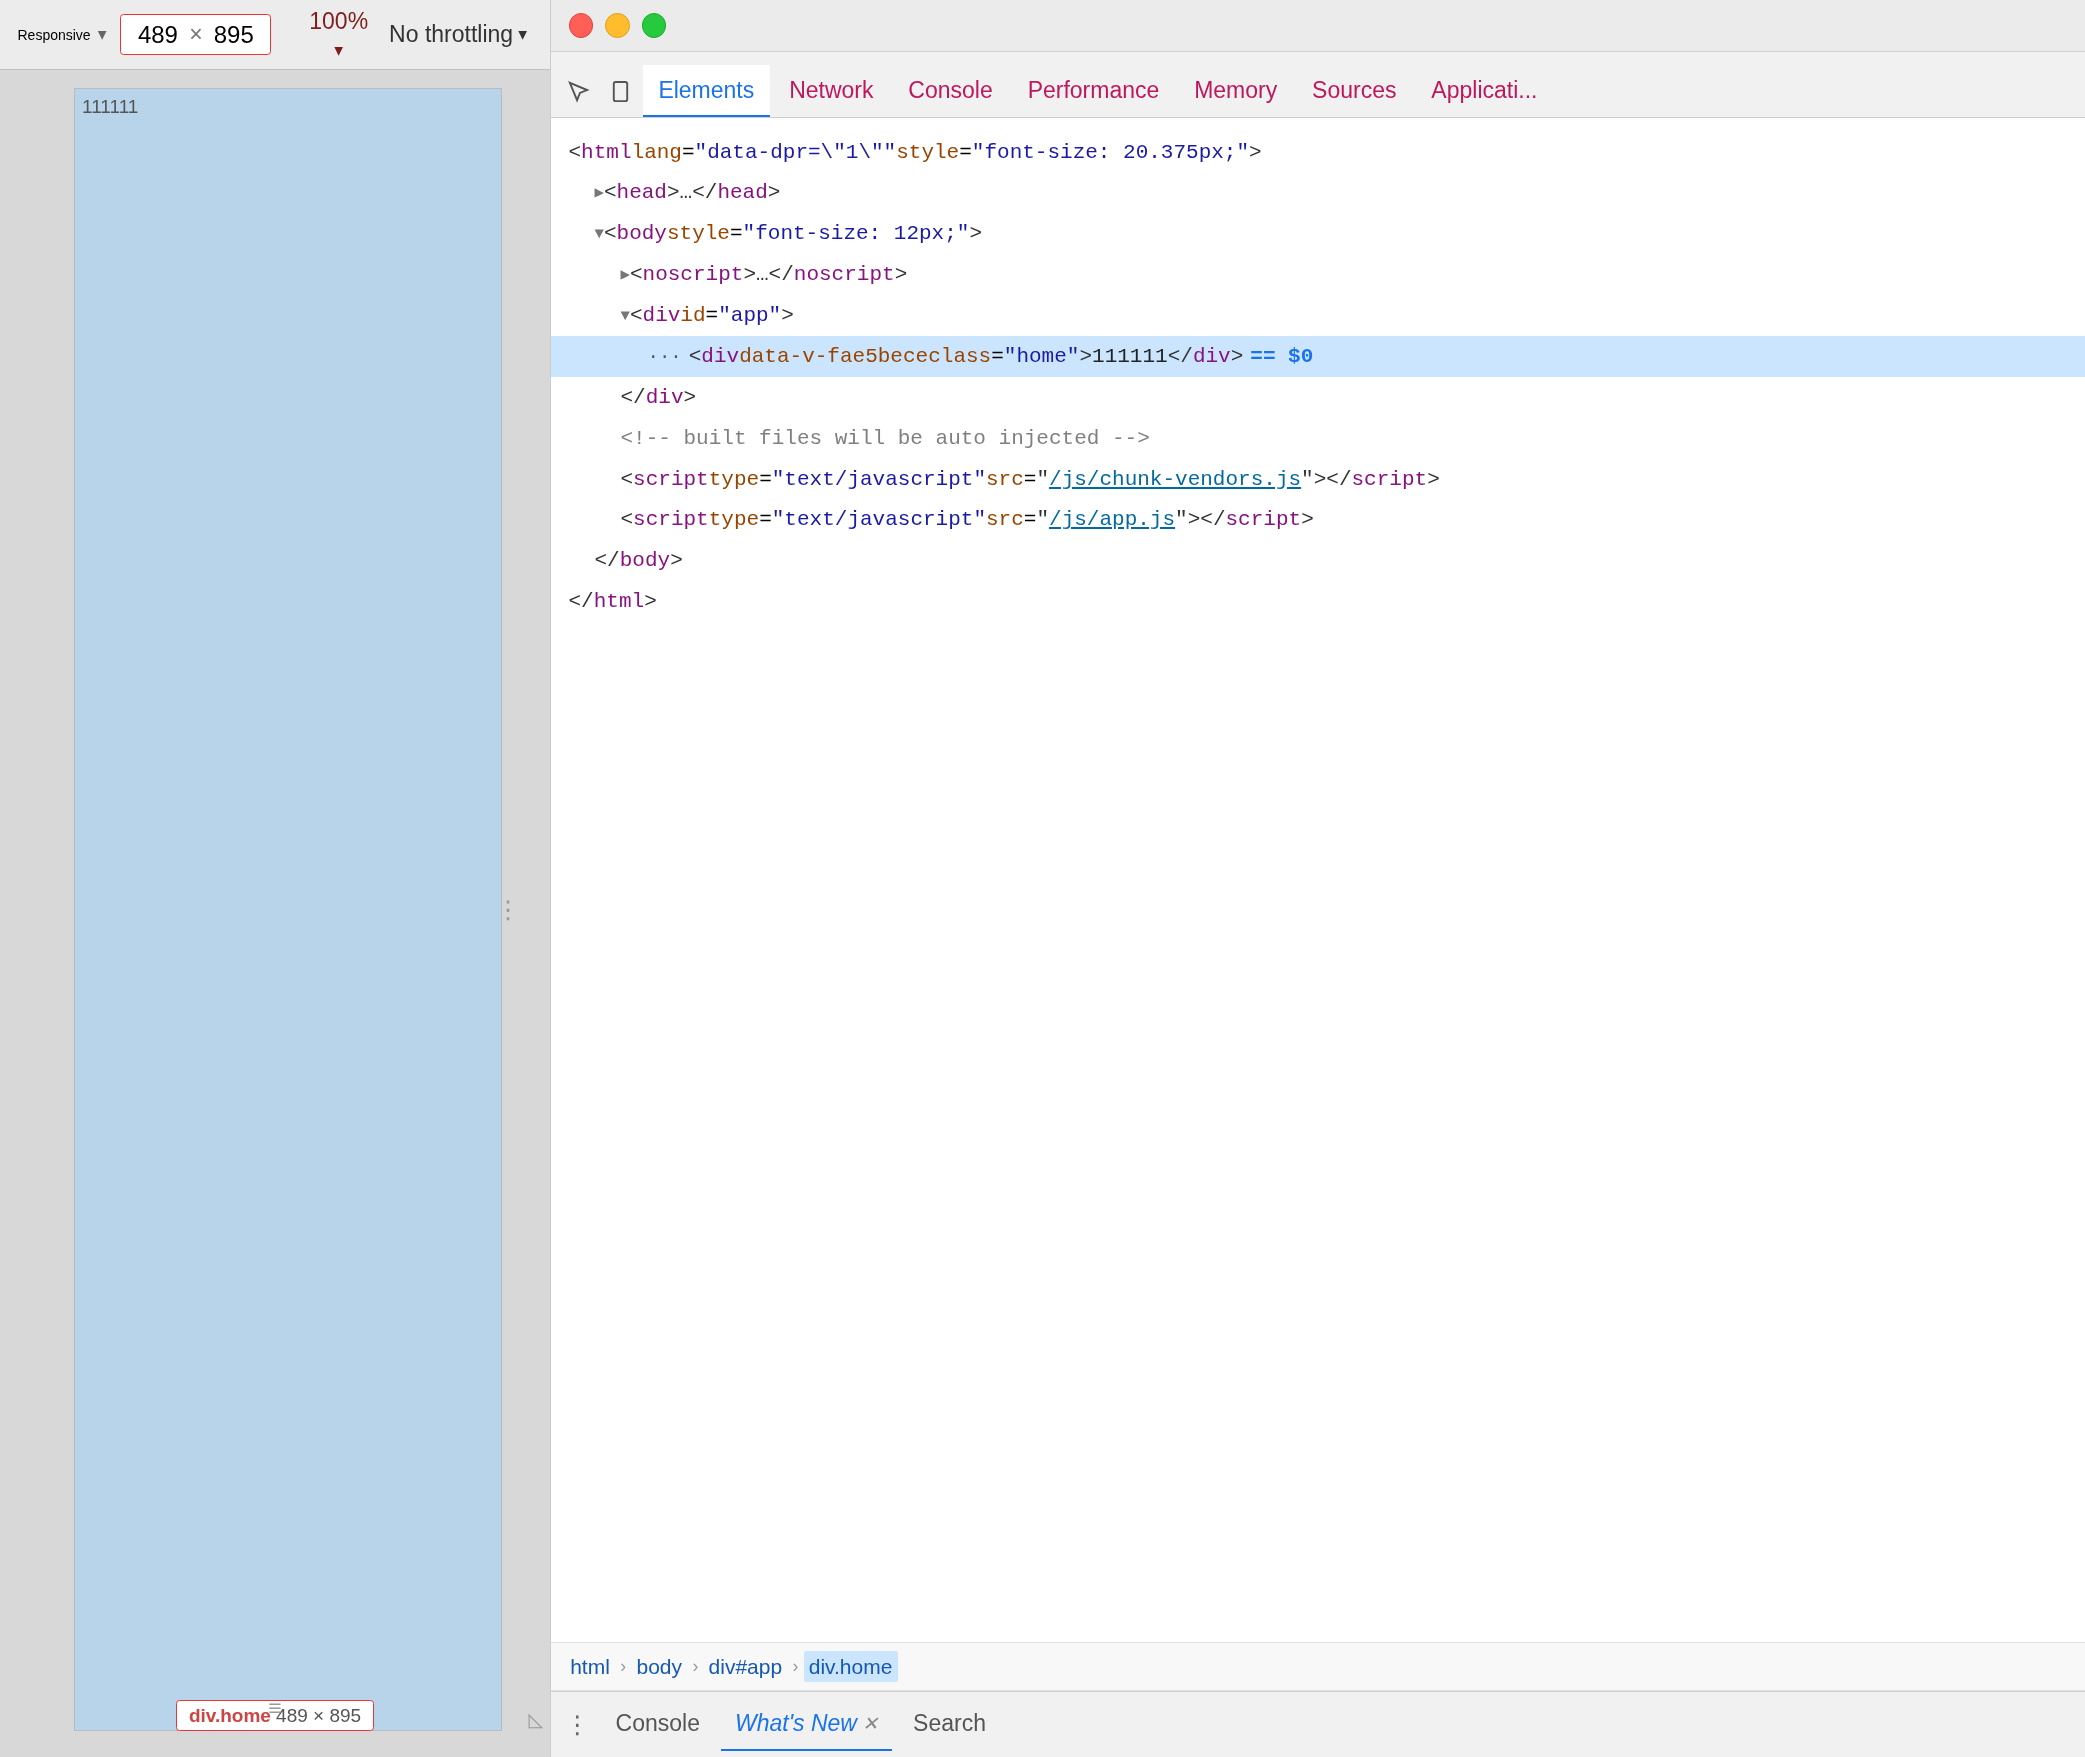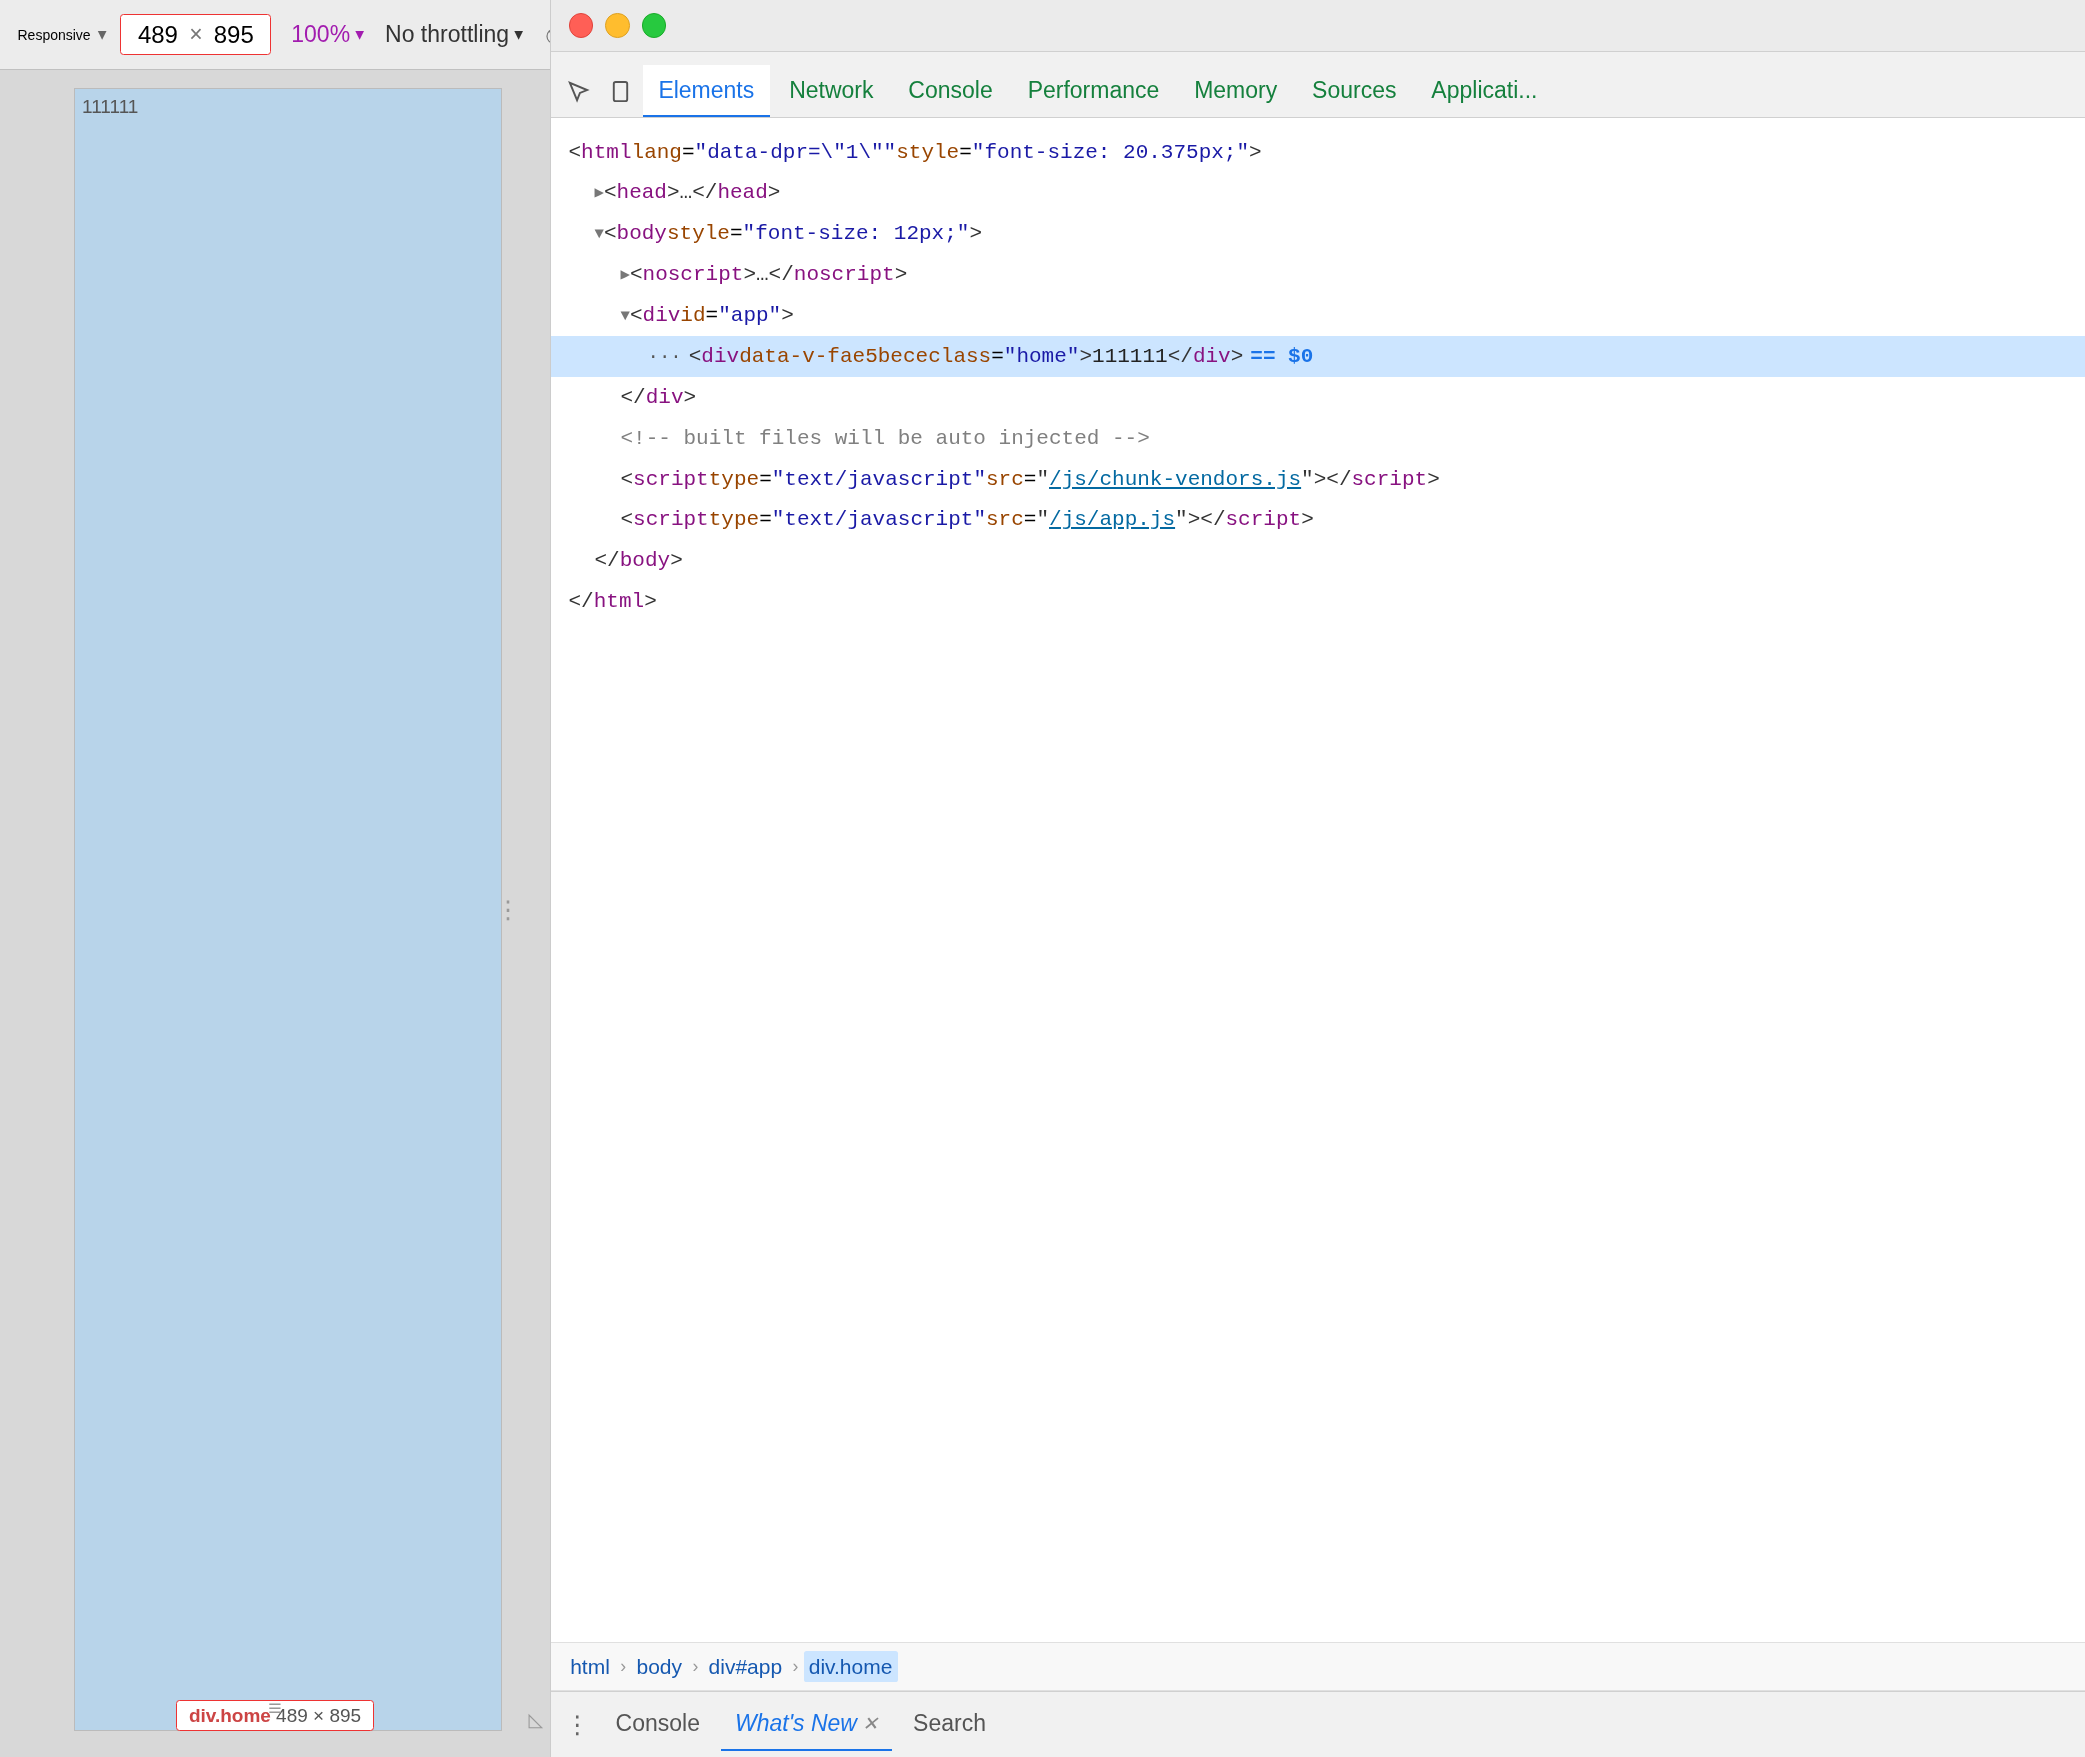--- a/index.html
+++ b/index.html
@@ -55,22 +55,23 @@
     .toolbar-x-separator {
       font-size: 23px;
       color: #777;
     }
 
     .toolbar-zoom {
       display: flex;
       align-items: center;
       gap: 5.2px;
       font-size: 23px;
-      color: #a21caf;
-      margin-left: 6px;
+      color: #7f1d1d;
+      margin-left: 24px;
+      flex-direction: column;
     }
 
     .toolbar-throttling {
       display: flex;
       align-items: center;
       gap: 5.2px;
       font-size: 23px;
       color: #333;
       margin-left: 7px;
     }
@@ -213,21 +214,21 @@
       cursor: pointer;
       border-radius: 3.5px;
       font-size: 19px;
       color: #555;
       margin-bottom: 7px;
     }
 
     .devtools-tab {
       padding: 8.7px 15.7px;
       font-size: 23px;
-      color: #15803d;
+      color: #be185d;
       cursor: pointer;
       border-bottom: 2.6px solid transparent;
       white-space: nowrap;
       margin-bottom: 0;
       height: 52px;
       display: flex;
       align-items: center;
     }
 
     .devtools-tab.active {

